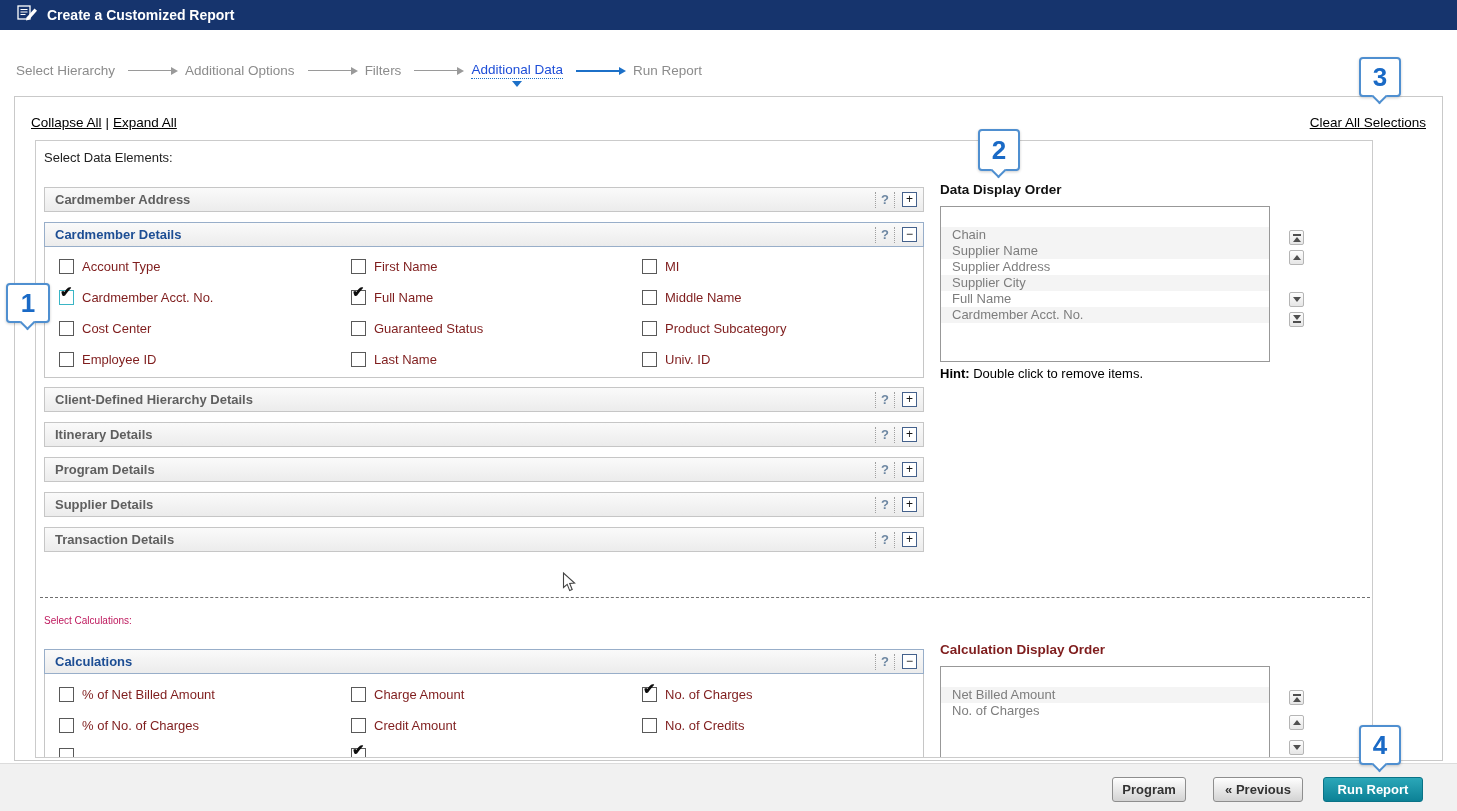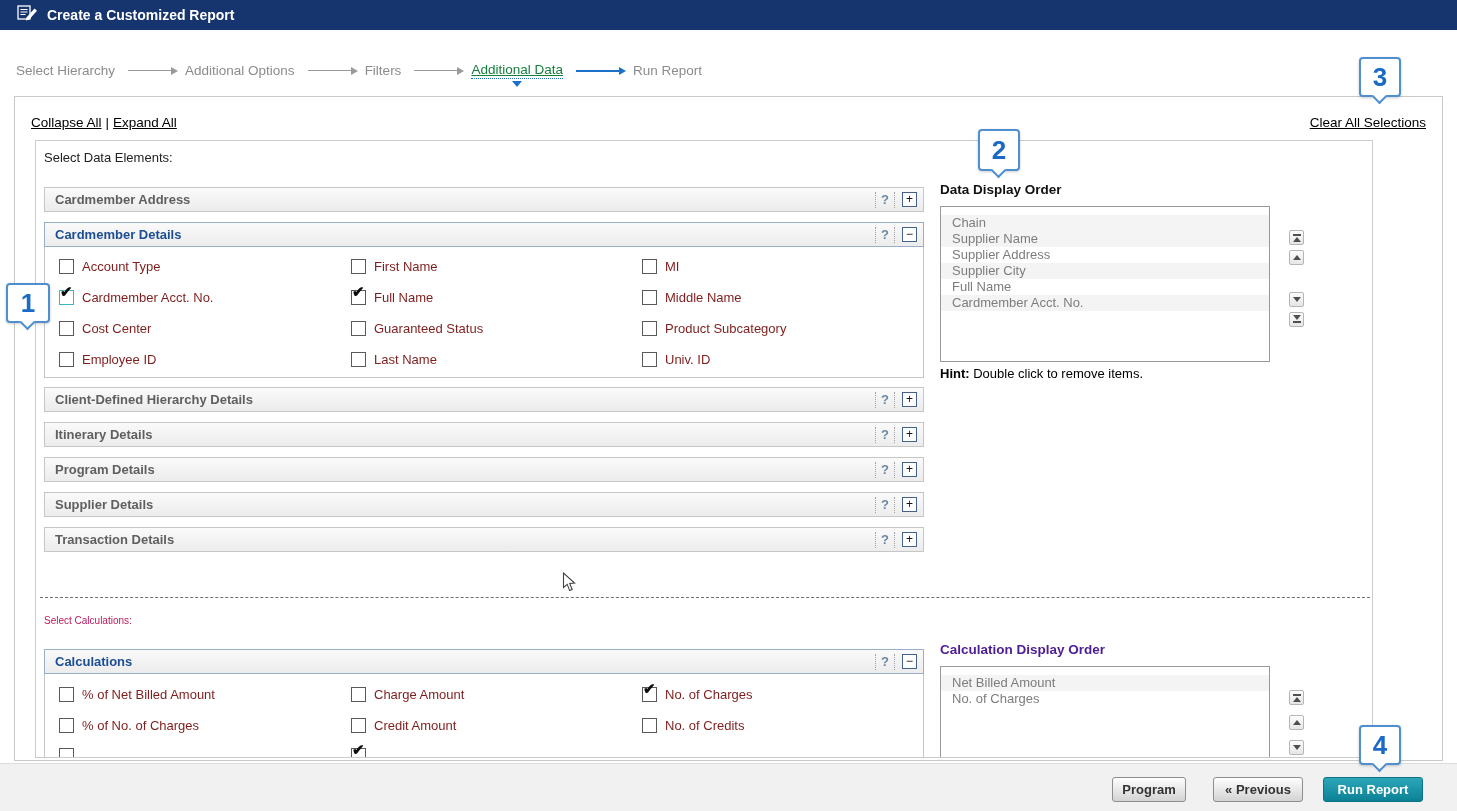--- a/index.html
+++ b/index.html
@@ -9,21 +9,21 @@
     background:#fff; font-family:"Liberation Sans", sans-serif;
   }
   
   .titlebar { position:absolute; left:0; top:0; width:1457px; height:30px;
     background:#16346d; color:#fff; display:flex; align-items:center; gap:9px; padding-left:17px; }
   .tb-title { font-size:14px; font-weight:bold; }
   
   .stepper { position:absolute; left:16px; top:62px; display:flex; align-items:center;
     font-size:13.5px; color:#8c8c8c; }
   .step { white-space:nowrap; cursor:default; }
-  .step.active { color:#15803d; border-bottom:1px dotted #1c70c8; padding-bottom:1px; position:relative;text-decoration:underline; }
+  .step.active { color:#1d4ed8; border-bottom:1px dotted #1c70c8; padding-bottom:1px; position:relative; }
   .step.active::after { content:''; position:absolute; left:50%; margin-left:-5px; bottom:-9px;
     border-left:5px solid transparent; border-right:5px solid transparent; border-top:6px solid #1c70c8; }
   .step-arrow { width:44px; height:1px; background:#9a9a9a; margin:0 13px; position:relative; }
   .step-arrow::after { content:''; position:absolute; right:-6px; top:-3.5px;
     border-left:7px solid #9a9a9a; border-top:4px solid transparent; border-bottom:4px solid transparent; }
   .step-arrow.active { height:2px; background:#1c70c8; }
   .step-arrow.active::after { border-left-color:#1c70c8; top:-3px; }
   
   .outer-panel { position:absolute; left:14px; top:96px; width:1429px; height:665px;
     background:#fff; border:1px solid #c9c9c9; }
@@ -57,22 +57,22 @@
   .cb-panel.calc { height:110px; padding-top:5px; }
   .cb-item { display:flex; align-items:center; cursor:pointer; }
   .cb-item.partial { align-self:start; margin-top:7px; }
   .cbox { position:relative; width:13px; height:13px; border:1px solid #595959; background:#fff;
     flex:none; box-sizing:content-box; }
   .cbox.hl { border-color:#3ab5c5; }
   .mark { position:absolute; left:0; top:-7px; font-size:15px; font-weight:bold; color:#0d0d0d; line-height:1; }
   .cb-label { margin-left:8px; font-size:13px; color:#7f1d1d; white-space:nowrap; }
   
   .ddo-title { position:absolute; left:904px; top:41px;  font-size:13.5px; font-weight:bold; color:#111; }
-  .cdo-title { position:absolute; left:904px; top:501px; font-size:13.5px; font-weight:bold; color:#4c1d95; }
-  .listbox { position:absolute; border:1px solid #989898; background:#fff; padding-top:8px; }
+  .cdo-title { position:absolute; left:904px; top:501px; font-size:13.5px; font-weight:bold; color:#7f1d1d; }
+  .listbox { position:absolute; border:1px solid #989898; background:#fff; padding-top:20px; }
   .ddo-list { left:904px; top:65px;  width:330px; height:156px; }
   .cdo-list { left:904px; top:525px; width:330px; height:110px; }
   .lb-item { height:16px; line-height:16px; padding-left:11px; font-size:13px; color:#7d7d7d; white-space:nowrap; }
   .lb-item.alt { background:#f4f4f4; }
   .hint { position:absolute; left:904px; top:225px; font-size:13px; color:#000; }
   
   .movecol { position:absolute; display:flex; flex-direction:column; }
   .ddo-moves { left:1253px; top:89px; }
   .cdo-moves { left:1253px; top:549px; }
   .movebtn { width:15px; height:15px; border:1px solid #b5b5b5; border-radius:2px;

